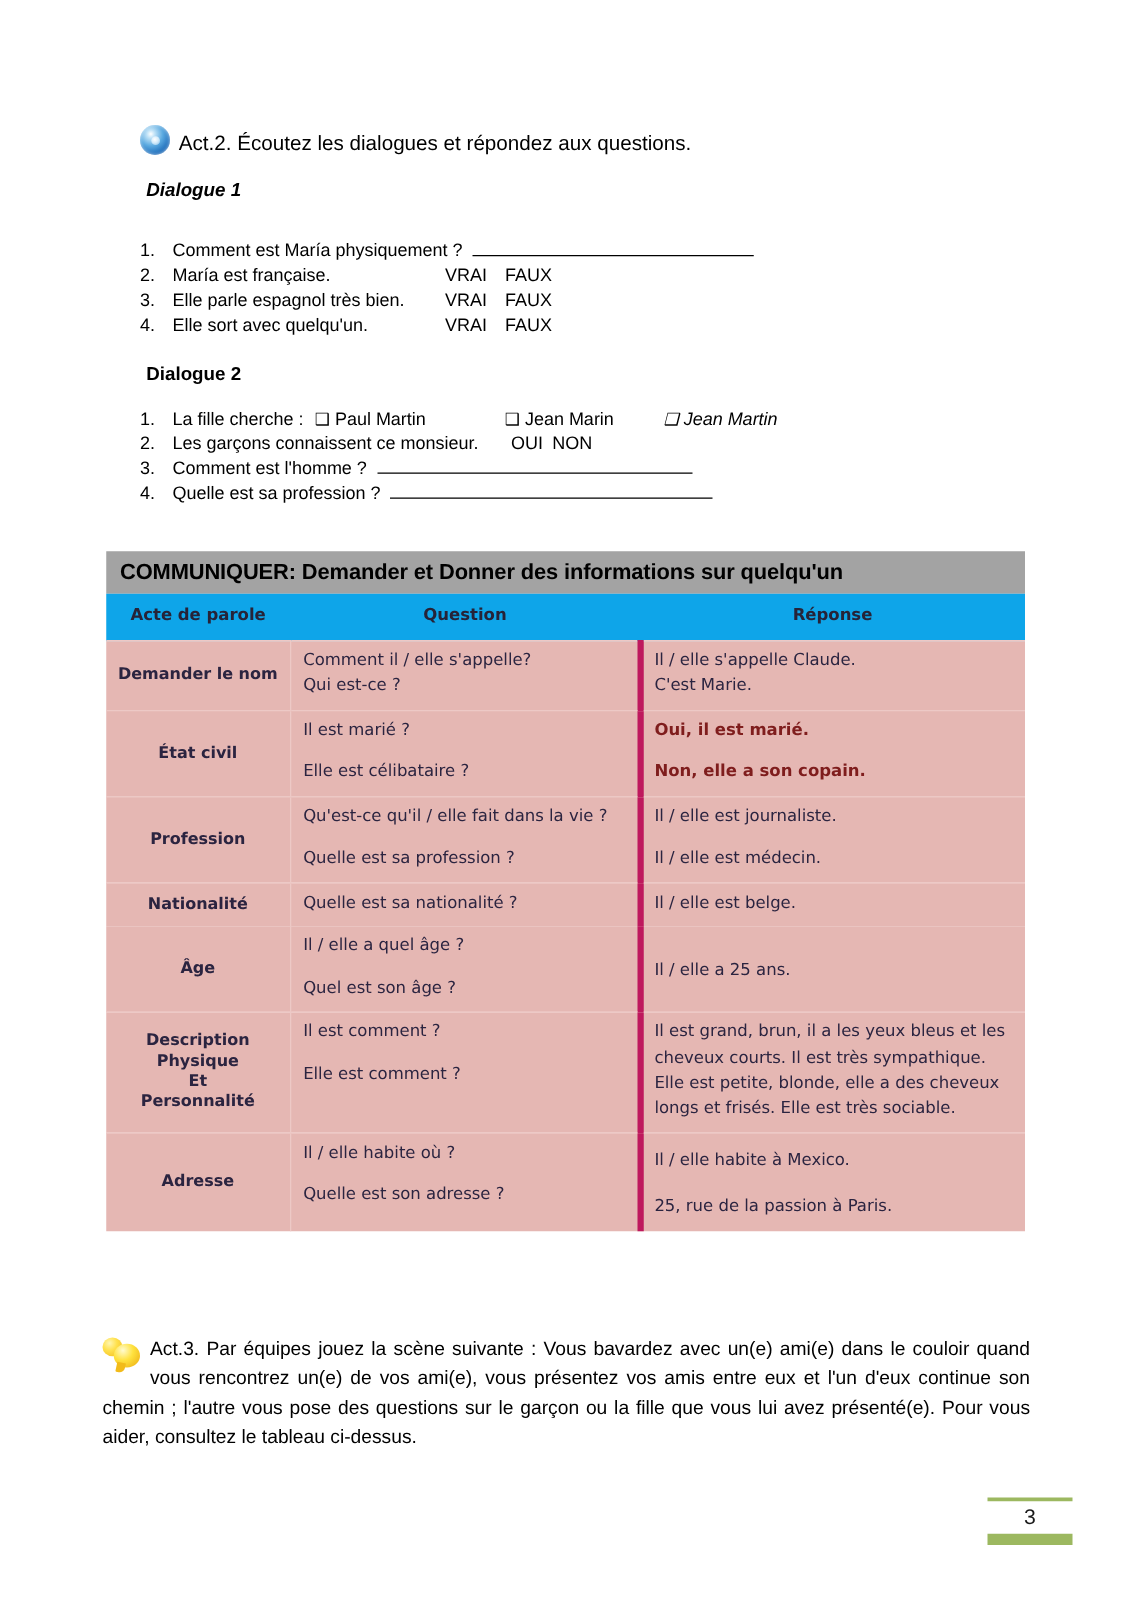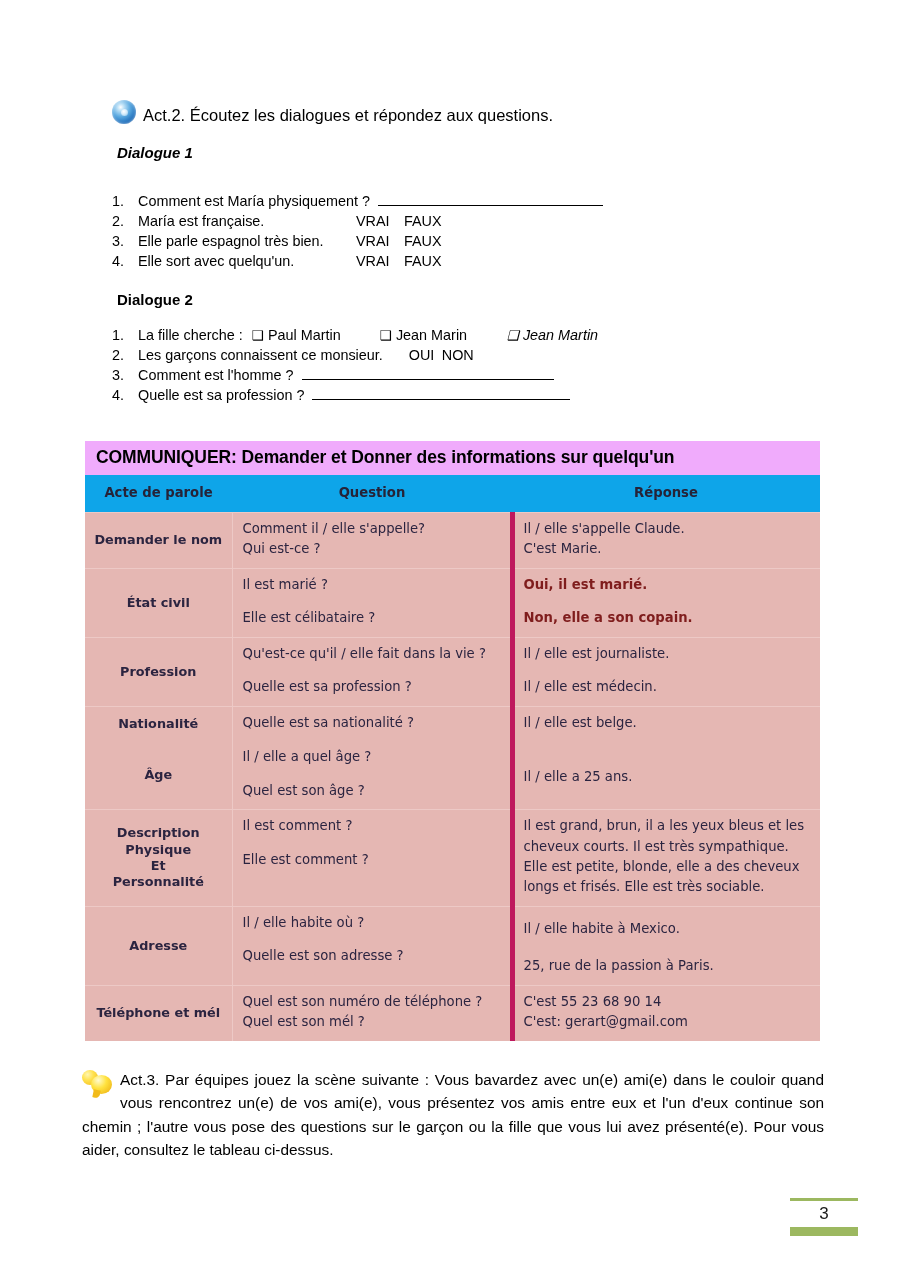--- a/index.html
+++ b/index.html
@@ -103,37 +103,37 @@
     border-bottom: 1.2px solid #000;
     height: 11px;
     margin-left: 8px;
   }
   .bl-225 { width: 225px; }
   .bl-252 { width: 252px; }
   .bl-258 { width: 258px; }
 
   .choice-wrap { display: inline-block; font-style: italic; }
   .cbx { font-size: 13.5px; margin-right: 4px; }
-  .choice-1 { display: inline-block; width: 128px; }
+  .choice-1 { display: inline-block; width: 152px; }
   .choice-2 { display: inline-block; width: 127px; }
 
   .on-label { display: inline-block; }
 
   
   .comm-table {
     position: absolute;
     left: 85px;
     top: 441px;
     width: 735px;
     border-collapse: collapse;
     table-layout: fixed;
     font-family: "DejaVu Sans", sans-serif;
   }
   .comm-table .banner-cell {
-    background: #f0abfc;
+    background: #a3a3a3;
     color: #000000;
     font-size: 17.5px;
     font-weight: bold;
     padding: 6px 0 7px 11px;
     letter-spacing: -0.1px;
     font-family: "Liberation Sans", sans-serif;
   }
   .comm-table .colhead {
     background: #0ea5e9;
     color: #262338;
@@ -412,31 +412,20 @@
           <span class="spacer-line"></span>
           <div>Quelle est son adresse ?</div>
         </td>
         <td class="rsp" style="padding-top:12px">
           <div>Il / elle habite à Mexico.</div>
           <span class="spacer-line" style="height:17px"></span>
           <div>25, rue de la passion à Paris.</div>
         </td>
       </tr>
 
-      <tr>
-        <td class="act">Téléphone et mél</td>
-        <td class="qst tight">
-          <div>Quel est son numéro de téléphone ?</div>
-          <div>Quel est son mél ?</div>
-        </td>
-        <td class="rsp tight">
-          <div>C'est 55 23 68 90 14</div>
-          <div>C'est: gerart@gmail.com</div>
-        </td>
-      </tr>
     </tbody>
   </table>
 
   <div class="act3-block">
     <span class="bubbles-icon">
       <span class="b1"></span>
         <span class="b2"></span>
     </span>
     <span>Act.3. Par équipes jouez la scène suivante : Vous bavardez avec un(e) ami(e) dans le couloir quand vous rencontrez  un(e) de vos ami(e), vous présentez vos amis entre eux et l'un d'eux continue son chemin ; l'autre vous pose des questions sur le garçon ou la fille que vous lui avez présenté(e). Pour vous aider, consultez le tableau ci-dessus.</span>
   </div>

